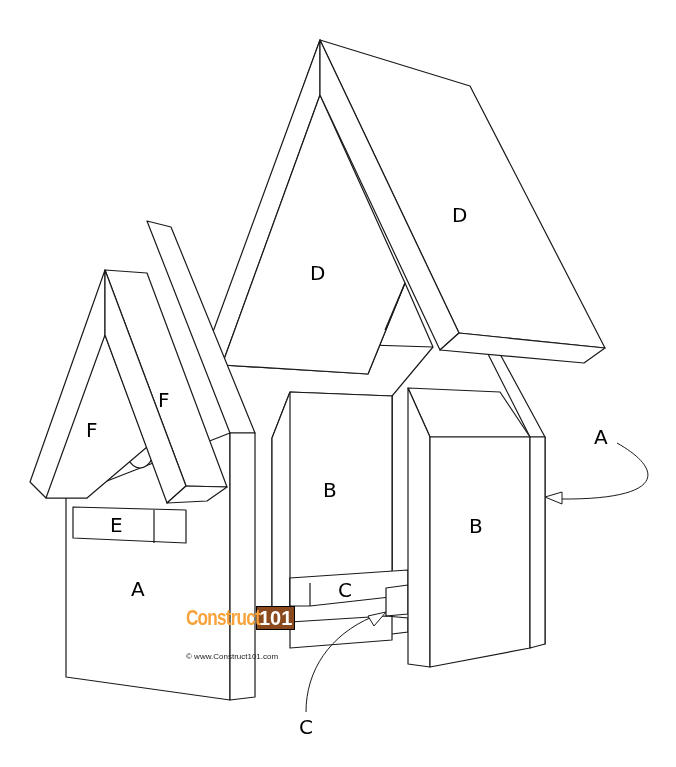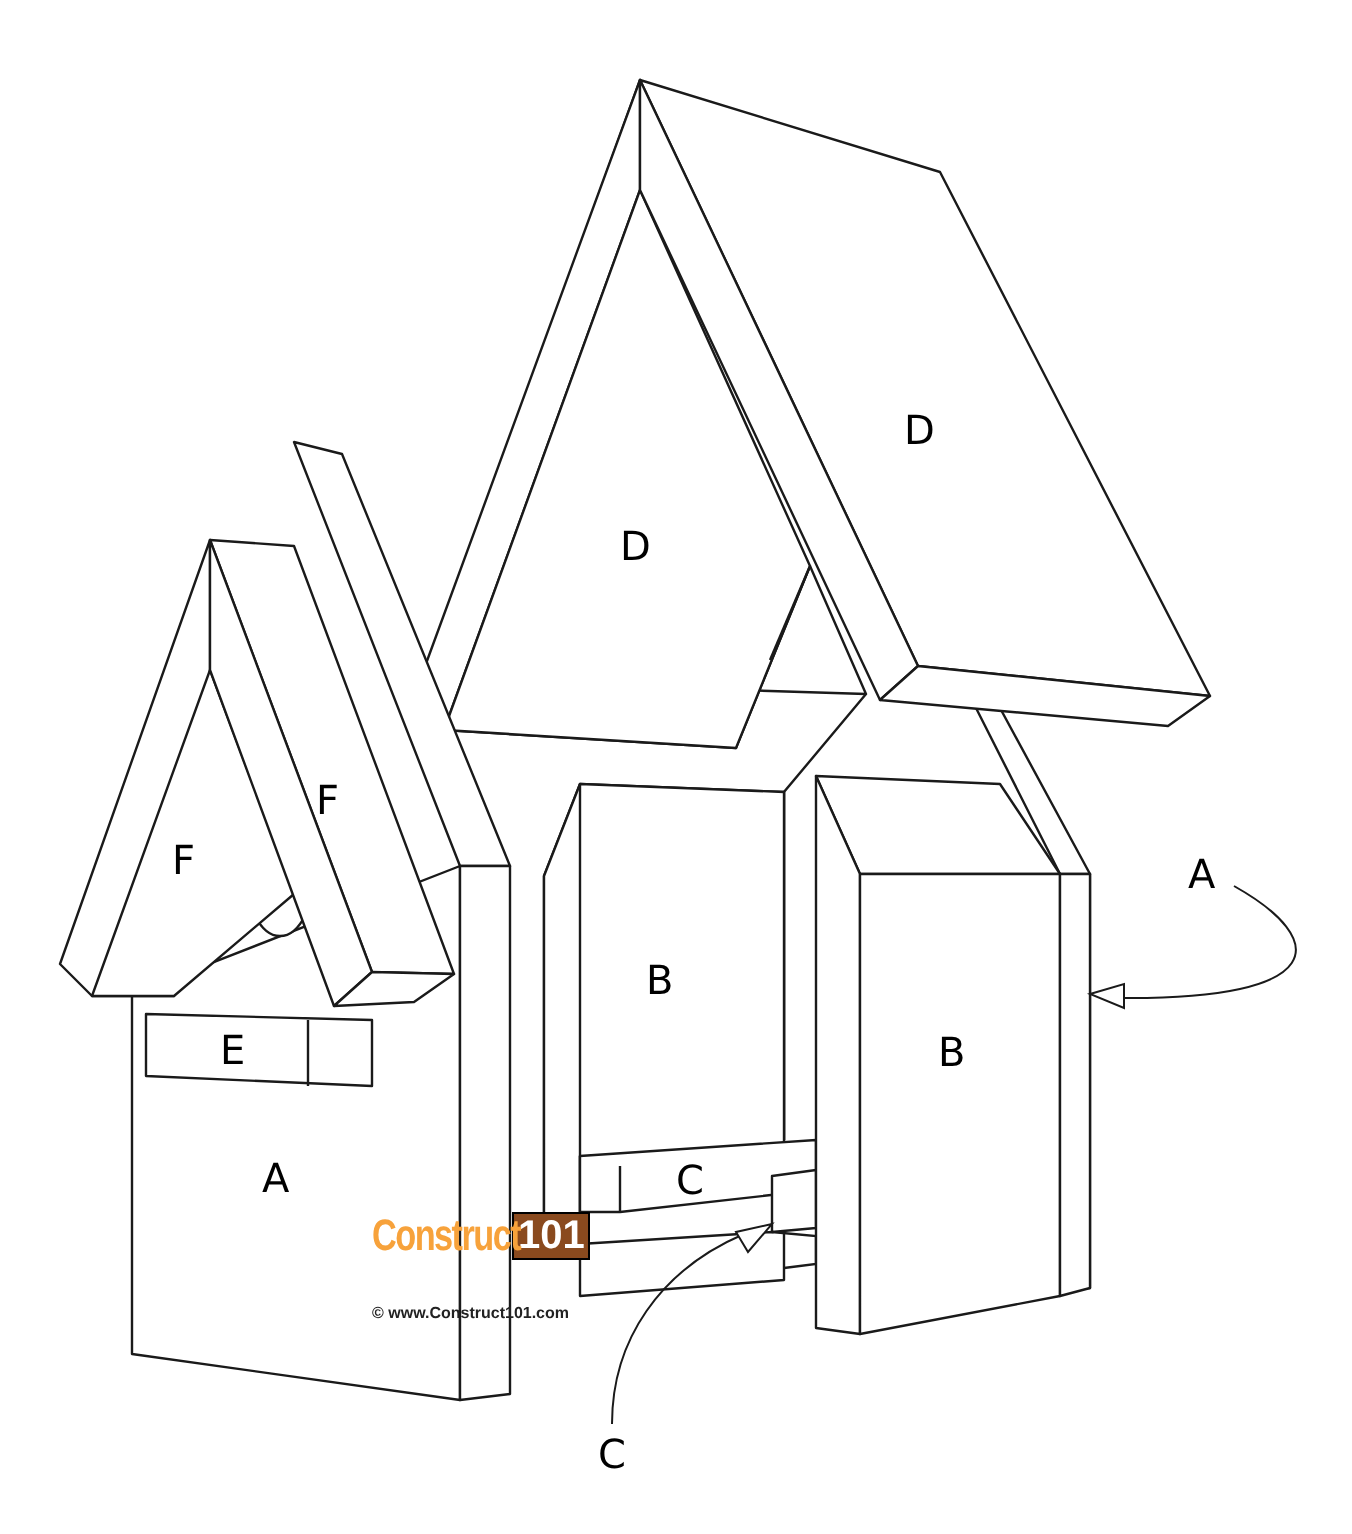--- a/index.html
+++ b/index.html
@@ -7,21 +7,21 @@
     #diagram { position: absolute; left: 0; top: 0; width: 676px; height: 767px; }
     .edge { fill: #ffffff; stroke: #1a1a1a; stroke-width: 1.2; stroke-linejoin: round; }
     .line { fill: none; stroke: #1a1a1a; stroke-width: 1.2; }
     .arrow-line { fill: none; stroke: #1a1a1a; stroke-width: 1; }
     .arrow-head { fill: #ffffff; stroke: #1a1a1a; stroke-width: 1; }
     .part-label { font-family: "DejaVu Sans", sans-serif; font-size: 20px; fill: #000; font-weight: normal; }
     .callout-label { font-family: "DejaVu Sans", sans-serif; font-size: 20px; fill: #000; }
     .wm-main { position: absolute; left: 186px; top: 606px; height: 24px; display: flex; align-items: center; }
     .wm-text { font-family: "Liberation Sans", sans-serif; font-weight: bold; font-size: 22px; color: #f7a23b; letter-spacing: -1px; line-height: 22px; transform: scaleX(0.78); transform-origin: left center; display: inline-block; width: 70px; }
     .wm-box { background: #8a4a1e; color: #ffffff; font-family: "Liberation Sans", sans-serif; font-weight: bold; font-size: 20px; line-height: 22px; padding: 0 2px; border: 1px solid #000; text-align: center; }
-    .wm-url { position: absolute; left: 186px; top: 652px; font-family: "Liberation Sans", sans-serif; font-size: 8px; font-weight: bold; color: #222; }
+    .wm-url { position: absolute; left: 186px; top: 652px; font-family: "Liberation Sans", sans-serif; font-size: 8px; font-weight: normal; color: #222; }
   </style>
 </head>
 <body>
 
 <svg id="diagram" viewBox="0 0 676 767" xmlns="http://www.w3.org/2000/svg">
 
   <g>
     <polygon class="edge" points="540,437 545,437 545,644 540,644"></polygon>
   </g>
 

